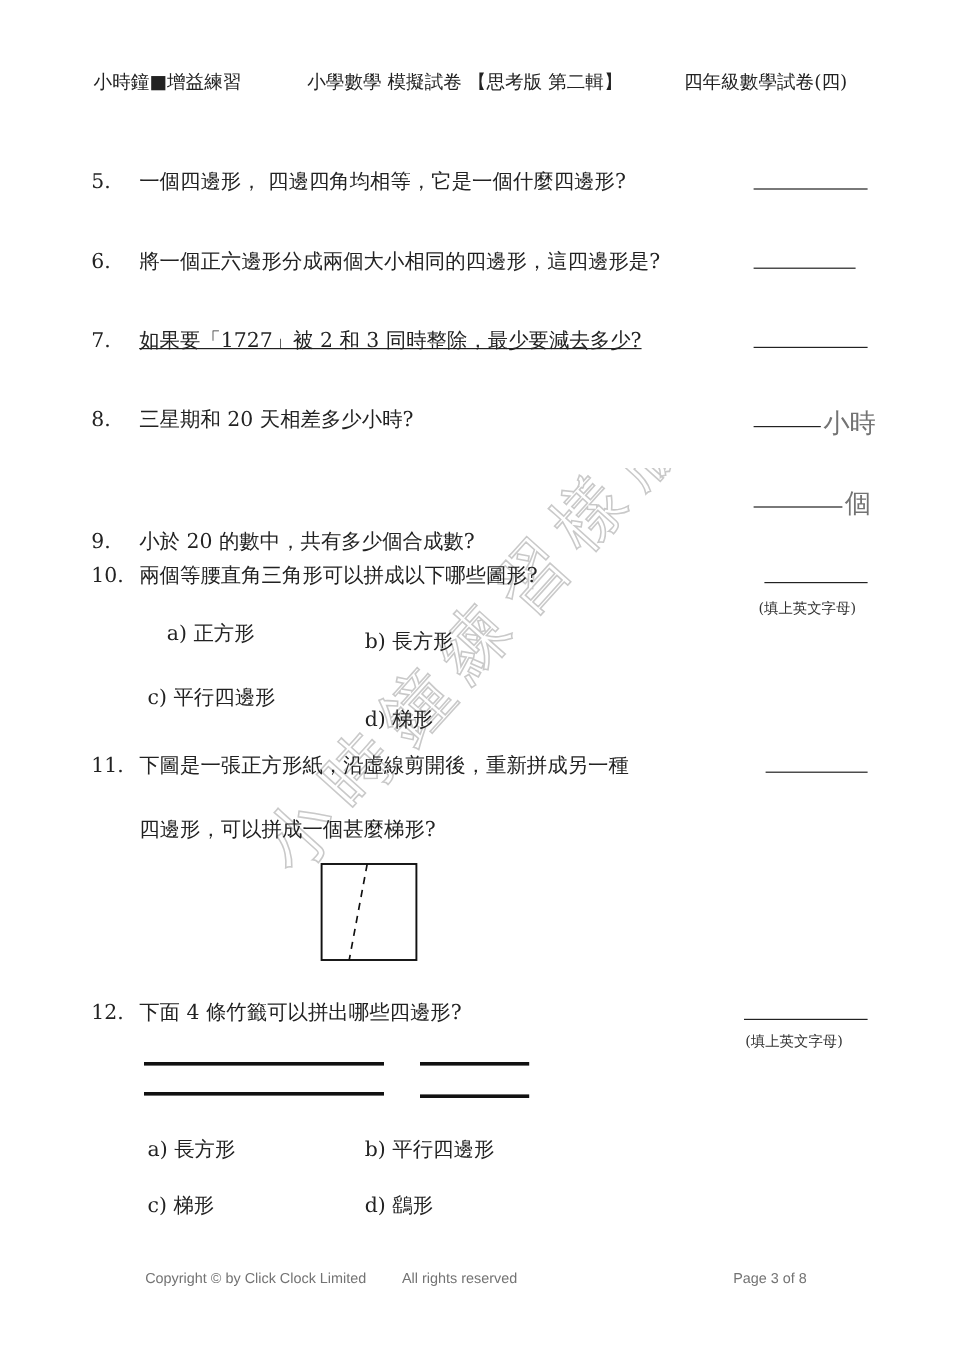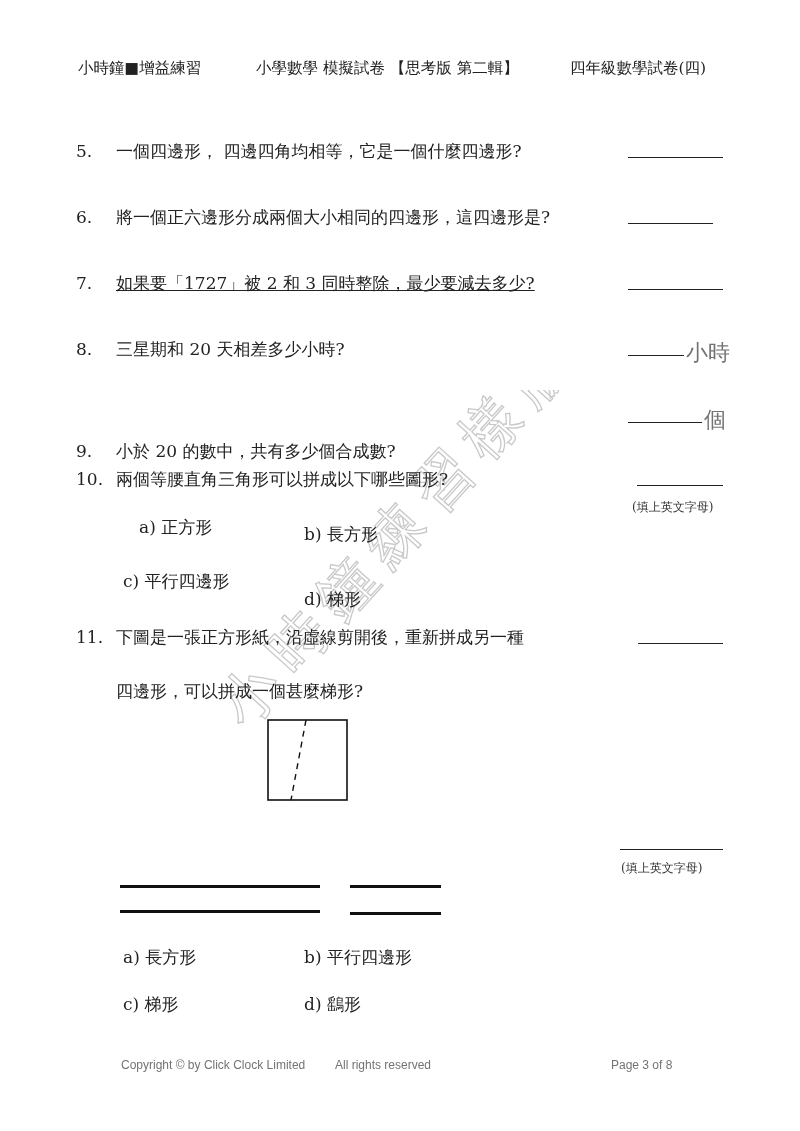--- a/index.html
+++ b/index.html
@@ -79,20 +79,23 @@
     <span class="num">11.</span><span>下圖是一張正方形紙，沿虛線剪開後，重新拼成另一種</span>
   </div>
   <div class="ans" style="left:638px; top:643px; width:85px;"></div>
   <div class="q" style="top:680px; left:116px;">四邊形，可以拼成一個甚麼梯形?</div>
 
   <svg style="position:absolute; left:266px; top:718px;" width="84" height="86">
     <rect x="2" y="2" width="79" height="80" fill="none" stroke="#111" stroke-width="1.6"></rect>
     <line x1="40" y1="2" x2="25" y2="82" stroke="#111" stroke-width="1.4" stroke-dasharray="6,5"></line>
   </svg>
 
+  <div class="q" style="top:832px;">
+    <span class="num">12.</span><span>下面 4 條竹籤可以拼出哪些四邊形?</span>
+  </div>
   <div class="ans" style="left:620px; top:849px; width:103px;"></div>
   <span class="hint" style="left:621px; top:860px;">(填上英文字母)</span>
 
   <div class="stick" style="left:120px; top:885px; width:200px;"></div>
   <div class="stick" style="left:120px; top:910px; width:200px;"></div>
   <div class="stick" style="left:350px; top:885px; width:91px;"></div>
   <div class="stick" style="left:350px; top:912px; width:91px;"></div>
 
   <span class="opt" style="left:123px; top:946px;">a)  長方形</span>
   <span class="opt" style="left:304px; top:946px;">b)  平行四邊形</span>

